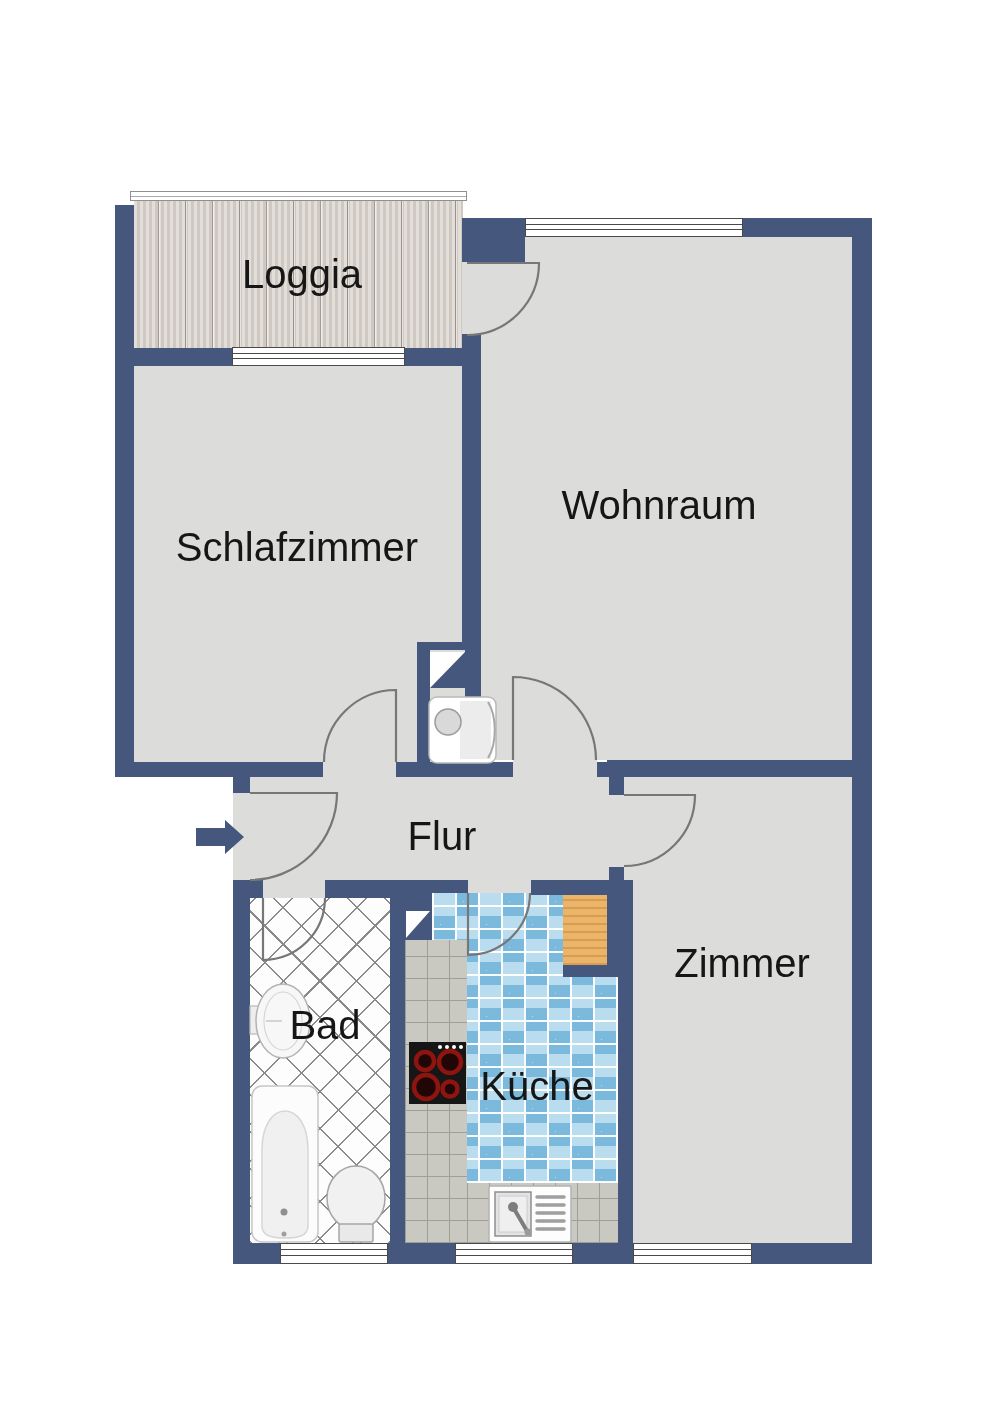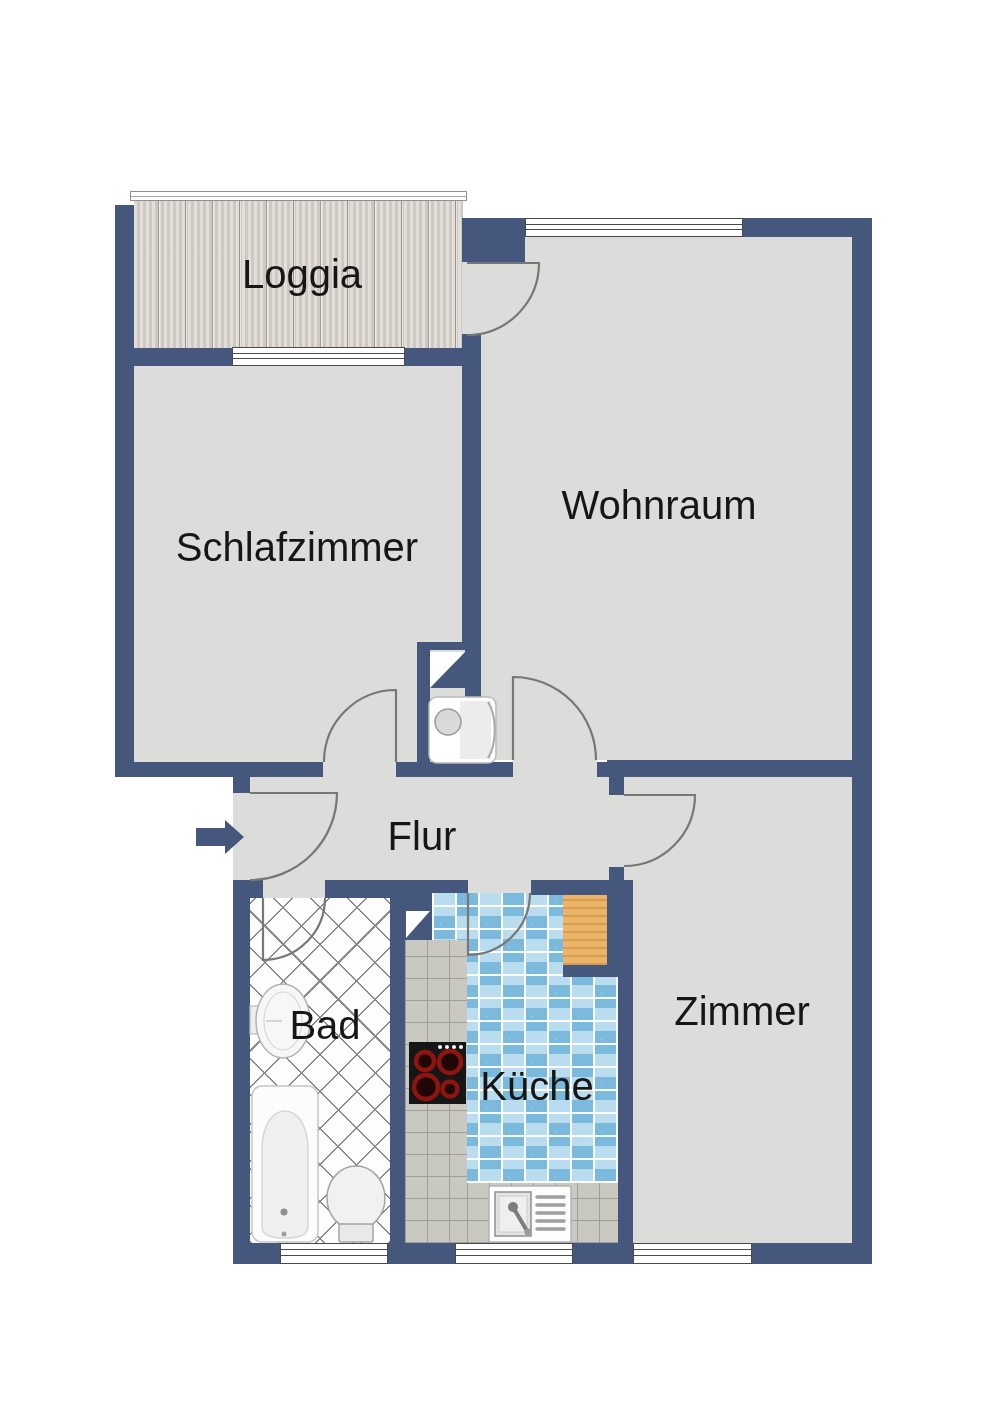--- a/index.html
+++ b/index.html
@@ -179,18 +179,18 @@
       </g>
       <line x1="513" y1="1207" x2="527" y2="1231" stroke="#7d7d7d" stroke-width="4" stroke-linecap="round"></line>
       <circle cx="513" cy="1207" r="5" fill="#7d7d7d"></circle>
       <circle cx="528" cy="1232" r="3.5" fill="#9a9a9a"></circle>
     </g>
   </svg>
 
   <div class="room-label" style="left:302px;top:274px">Loggia</div>
   <div class="room-label" style="left:659px;top:505px">Wohnraum</div>
   <div class="room-label" style="left:297px;top:547px">Schlafzimmer</div>
-  <div class="room-label" style="left:422px;top:836px">Flur</div>
+  <div class="room-label" style="left:442px;top:836px">Flur</div>
   <div class="room-label" style="left:325px;top:1025px">Bad</div>
   <div class="room-label" style="left:537px;top:1086px">Küche</div>
-  <div class="room-label" style="left:742px;top:1011px">Zimmer</div>
+  <div class="room-label" style="left:742px;top:963px">Zimmer</div>
 
 </div>
 
 </body></html>

